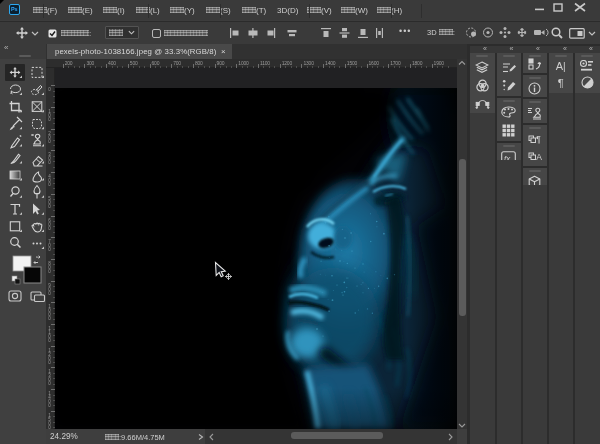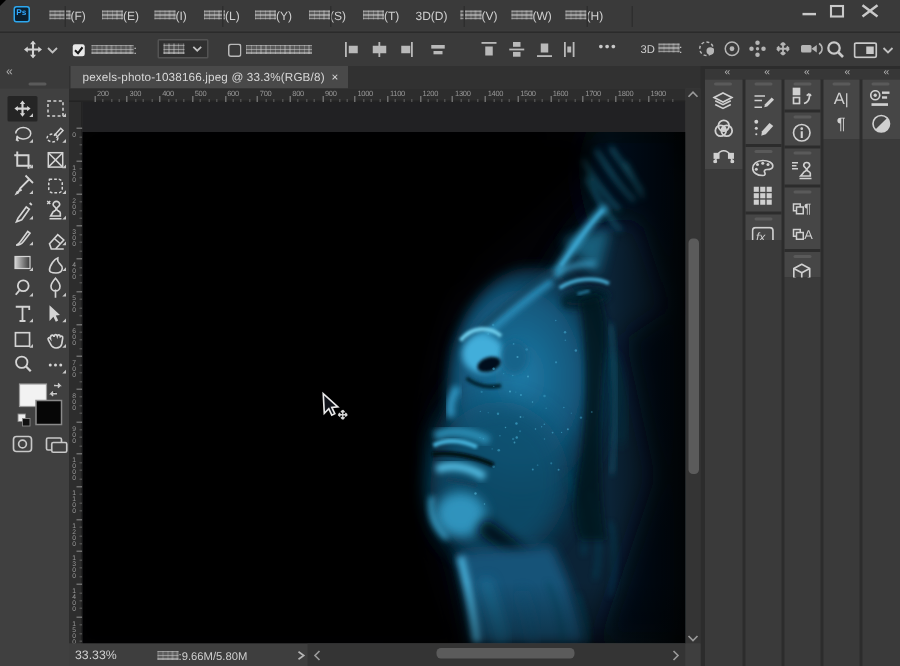--- a/index.html
+++ b/index.html
@@ -892,24 +892,24 @@
   <div class="cell" style="top:21px;height:17px">
         <svg width="13" height="13" viewBox="0 0 13 13">
           <circle cx="6.5" cy="6.5" r="5.5" stroke="#d0d0d0" fill="none" stroke-width="1.1"></circle>
           <path d="M2.6 10.4 A5.5 5.5 0 0 0 10.4 2.6 Z" fill="#d0d0d0"></path>
         </svg>
       </div>
  </div>
  <div class="below" style="left:105px;top:48.7px;height:351px"></div>
 </div>
 
-<div class="abs" style="left:50px;top:432px;font-size:8.2px;color:#cfcfcf">33.33%</div>
+<div class="abs" style="left:50px;top:432px;font-size:8.2px;color:#cfcfcf">24.29%</div>
 <div class="abs" style="left:105px;top:433px;height:8px;display:flex;align-items:center">
     <i class="zh" style="width:14px"></i>
-    <span class="en" style="font-size:7.5px">:9.66M/5.80M</span>
+    <span class="en" style="font-size:7.5px">:9.66M/4.75M</span>
   </div>
 <svg class="abs" style="left:197px;top:433px" width="7" height="8" viewBox="0 0 7 8">
     <path d="M2 1.5 L5.5 4 L2 6.5" stroke="#b5b5b5" stroke-width="1.1" fill="none"></path>
   </svg>
 <svg class="abs" style="left:208px;top:433px" width="7" height="8" viewBox="0 0 7 8">
     <path d="M5 1 L2 4 L5 7" stroke="#9a9a9a" stroke-width="1.1" fill="none"></path>
   </svg>
 <svg class="abs" style="left:447px;top:433px" width="7" height="8" viewBox="0 0 7 8">
     <path d="M2 1 L5 4 L2 7" stroke="#9a9a9a" stroke-width="1.1" fill="none"></path>
   </svg>

